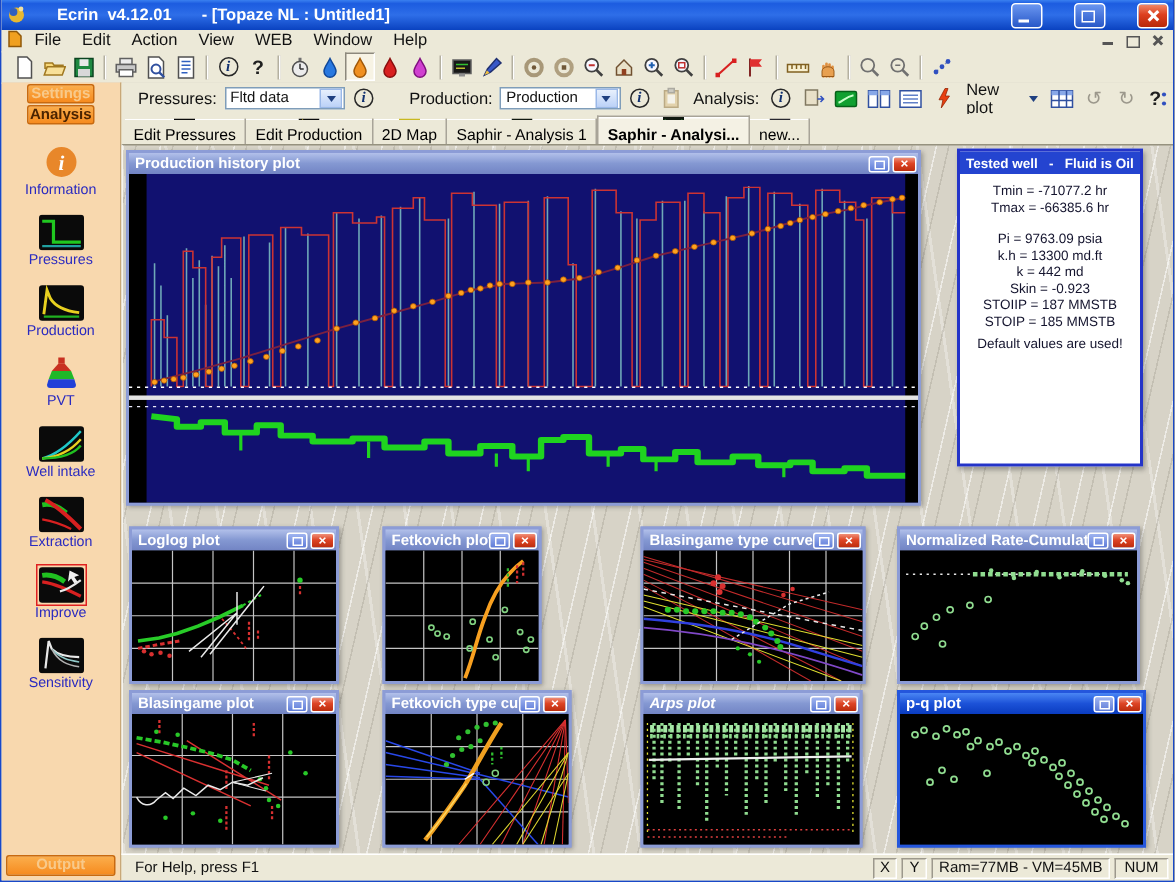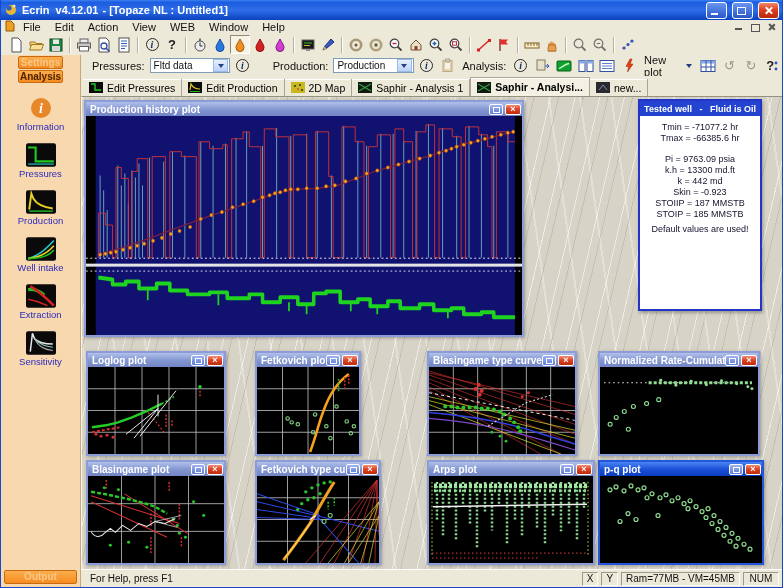--- a/index.html
+++ b/index.html
@@ -1,19 +1,19 @@
 <!DOCTYPE html>
 <html><head>
 <meta charset="utf-8">
 <style>
   html,body{margin:0;padding:0;background:#888;}
   #app{position:relative;width:783px;height:588px;font-family:"Liberation Sans",sans-serif;
        background:#ECE9D8;overflow:hidden;box-sizing:border-box;border-left:1px solid #1848C8;border-right:1px solid #1848C8;border-bottom:1px solid #1848C8;}
   
-  .titlebar{position:absolute;left:0;top:0;right:0;height:20px;display:flex;align-items:center;gap:4px;
+  .titlebar{position:absolute;left:0;top:0;right:0;height:20px;display:flex;align-items:center;gap:20px;
     background:linear-gradient(180deg,#3A80F0 0%,#1C5CE0 12%,#2E6EE8 50%,#0A42C0 100%);
     color:#fff;font-weight:bold;font-size:11px;padding:0 3px;}
   .ttext{white-space:pre;}
   .tspacer{flex:1;}
   .wbtn{width:19px;height:15px;border:1px solid #fff;border-radius:3px;margin-left:1px;position:relative;
     background:linear-gradient(#6A96F0,#2858C8);}
   .wbtn.close{background:linear-gradient(#F08868,#DD4020 45%,#B82808);}
   .wbtn.min::after{content:"";position:absolute;left:4px;bottom:3px;width:7px;height:2px;background:#fff;}
   .wbtn.restore::after{content:"";position:absolute;left:4px;top:4px;width:7px;height:6px;border:1.5px solid #fff;}
   .wbtn.close::after,.wbtn.close::before{content:"";position:absolute;left:9px;top:3px;width:1.8px;height:9px;background:#fff;}
@@ -45,21 +45,21 @@
     display:flex;align-items:center;justify-content:center;}
   .ctri{width:0;height:0;border-left:3px solid transparent;border-right:3px solid transparent;border-top:4px solid #204080;}
   .infoc{width:13px;height:13px;border:1.4px solid #282828;border-radius:50%;display:inline-flex;align-items:center;justify-content:center;
     font-family:"Liberation Serif",serif;font-style:italic;font-weight:bold;font-size:10px;color:#103070;box-sizing:border-box;}
   .t2lbl{margin:0 2px;}
   .udglyph{font-size:13px;color:#9C988C;line-height:1;}
   .newplot{display:flex;align-items:center;gap:3px;padding:0 3px;}
   
   .tabbar{position:absolute;left:80px;top:76px;right:0;height:20px;background:#ECE9D8;display:flex;align-items:flex-end;padding-left:2px;}
   .tab{display:flex;align-items:center;gap:4px;height:17px;padding:0 6px;font-size:10.5px;color:#000;
-    border-right:1px solid #A8A498;box-shadow:inset 0 1px 0 #fff;}
+    border-right:1px solid #A8A498;box-shadow:inset 0 1px 0 #fff;flex-direction:column;}
   .tab.active{font-weight:bold;background:#F4F1E4;border:1px solid #A8A498;border-bottom:none;height:18px;}
   
   .leftcol{position:absolute;left:0;top:55px;bottom:0;width:80px;background:#F8D8AE;display:flex;flex-direction:column;
     border-right:1px solid #C8A878;box-sizing:border-box;}
   .sideBtn{margin:1px 17px 0;background:linear-gradient(180deg,#FBAE4C,#F68B1F);border:1px solid #C86A10;border-radius:2px;
     text-align:center;font-size:10px;font-weight:bold;height:11px;line-height:11px;}
   .sideBtn.settings{color:#F8C98A;}
   .sideBtn.analysis{color:#4A2300;}
   .nav{flex:1;display:flex;flex-direction:column;align-items:center;padding-top:13px;}
   .navitem{display:flex;flex-direction:column;align-items:center;height:47px;width:100%;}
@@ -353,38 +353,61 @@
               <rect width="28" height="22" rx="2" fill="#0A0A0A"></rect>
               <path d="M3,18 L5,3 L7,8 C10,13 17,16 25,17" stroke="#E8D020" stroke-width="1.8" fill="none"></path>
               <line x1="3" y1="19.5" x2="25" y2="19.5" stroke="#20B020" stroke-width="1.4"></line>
             </svg>
           </span>
         <span class="navlabel">Production</span>
       </div>
       <div class="navitem">
         <span class="navico">
             <svg width="30" height="24" viewBox="0 0 28 22">
+              <path d="M12,1 h4 v4 h-4 z" fill="#C83020"></path>
+              <path d="M12,5 l-4,4.5 h12 l-4,-4.5 z" fill="#C83020"></path>
+              <path d="M8,9.5 h12 l2,5 h-16 z" fill="#20B828"></path>
+              <path d="M6,14.5 h16 l1,3.5 a2,2 0 0 1 -2,2 h-14 a2,2 0 0 1 -2,-2 z" fill="#2040D8"></path>
+            </svg>
+          </span>
+        <span class="navlabel">PVT</span>
+      </div>
+      <div class="navitem">
+        <span class="navico">
+            <svg width="30" height="24" viewBox="0 0 28 22">
               <rect width="28" height="22" rx="2" fill="#0A0A0A"></rect>
               <path d="M2,20 C10,18 18,12 26,3" stroke="#20C8C8" stroke-width="1.5" fill="none"></path>
               <path d="M2,20 C12,19 20,15 26,8" stroke="#E8D020" stroke-width="1.5" fill="none"></path>
               <path d="M2,20 C14,20 22,17 26,12" stroke="#20C020" stroke-width="1.5" fill="none"></path>
             </svg>
           </span>
         <span class="navlabel">Well intake</span>
       </div>
       <div class="navitem">
         <span class="navico">
             <svg width="30" height="24" viewBox="0 0 28 22">
               <rect width="28" height="22" rx="2" fill="#0A0A0A"></rect>
               <path d="M2,5 C8,4 12,6 17,10" stroke="#20C020" stroke-width="3" fill="none"></path>
               <path d="M4,2 C12,6 20,14 26,20" stroke="#D82020" stroke-width="2.5" fill="none"></path>
               <path d="M2,14 C8,15 14,17 20,20" stroke="#D82020" stroke-width="1.4" fill="none"></path>
             </svg>
           </span>
         <span class="navlabel">Extraction</span>
+      </div>
+      <div class="navitem">
+        <span class="navico sel">
+            <svg width="30" height="24" viewBox="0 0 28 22">
+              <rect width="28" height="22" rx="2" fill="#0A0A0A"></rect>
+              <path d="M2,5 C8,4 12,6 16,9" stroke="#20C020" stroke-width="3" fill="none"></path>
+              <path d="M2,9 C10,10 18,14 26,18" stroke="#D82020" stroke-width="2" fill="none"></path>
+              <path d="M13,15 C18,14 22,11 26,8" stroke="#E8E8E8" stroke-width="1.4" fill="none"></path>
+              <path d="M19,2 l6,3 -3,1 2,3 -2,1 -2,-3 -2,2 z" fill="#F0F0F0"></path>
+            </svg>
+          </span>
+        <span class="navlabel">Improve</span>
       </div>
       <div class="navitem">
         <span class="navico">
             <svg width="30" height="24" viewBox="0 0 28 22">
               <rect width="28" height="22" rx="2" fill="#0A0A0A"></rect>
               <path d="M4,19 L6,2 L8,7 C12,11 19,12 25,12" stroke="#E8E8E8" stroke-width="1.4" fill="none"></path>
               <path d="M8,7 C13,13 19,14 25,15" stroke="#90C8C8" stroke-width="1" fill="none"></path>
               <path d="M8,7 C12,15 18,17 25,18" stroke="#B0B0B0" stroke-width="1" fill="none"></path>
             </svg>
           </span>
@@ -532,21 +555,21 @@
       <svg width="14" height="11">
           <rect width="14" height="11" fill="#282830"></rect>
           <path d="M3,8 L7,3 L11,8" stroke="#8090A0" fill="none"></path>
         </svg>
       <span>new...</span>
     </span>
   </div>
 
   <div class="mdi">
 
-    <div class="pwin" style="left:2px;top:3px;width:440px;height:237px;">
+    <div class="pwin" style="left:2px;top:3px;width:530px;height:237px;">
       <div class="ptitle">
         <span class="ptext">Production history plot</span>
         <span class="pbtns">
             <span class="pmax"></span>
             <span class="pclose">×</span>
           </span>
       </div>
       <div class="pbody">
         <svg viewBox="0 0 494 221" preserveAspectRatio="none" width="100%" height="100%">
           <rect width="494" height="221" fill="#111170"></rect>
@@ -881,21 +904,21 @@
           <path d="M70,26 V34 M76,22 V30" stroke="#30C030" stroke-width="1.5" stroke-dasharray="2,1.5"></path>
           <g fill="none" stroke="#80D080" stroke-width="1">
             <circle cx="66" cy="46" r="2"></circle>
               <circle cx="72" cy="40" r="2"></circle>
           </g>
           <path d="M52,44 L58,40" stroke="#fff" stroke-width="1"></path>
         </svg>
       </div>
     </div>
 
-    <div class="pwin" style="left:345px;top:363px;width:168px;height:105px;">
+    <div class="pwin" style="left:345px;top:363px;width:148px;height:105px;font-style:italic;">
       <div class="ptitle">
         <span class="ptext">Arps plot</span>
         <span class="pbtns">
             <span class="pmax"></span>
             <span class="pclose">×</span>
           </span>
       </div>
       <div class="pbody">
         <svg viewBox="0 0 164 88" preserveAspectRatio="none" width="100%" height="100%">
           <rect width="164" height="88" fill="#000"></rect>

